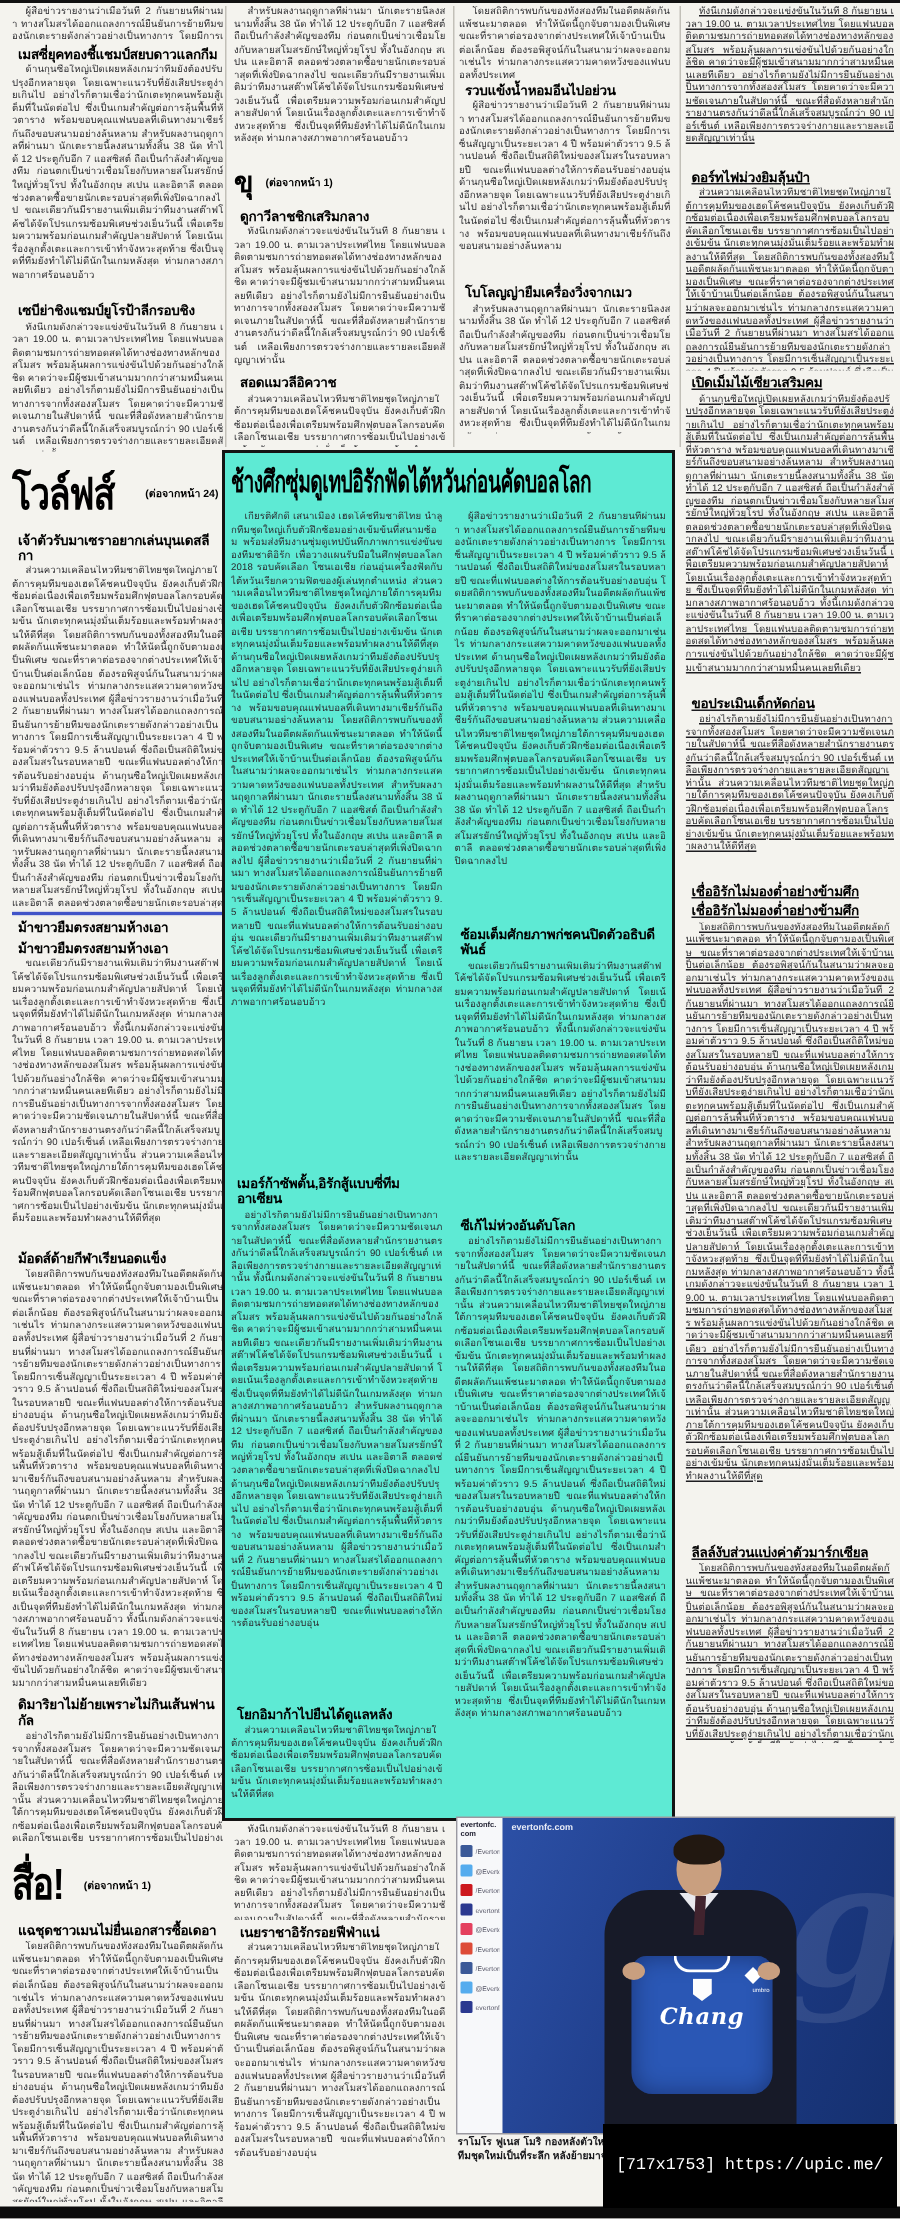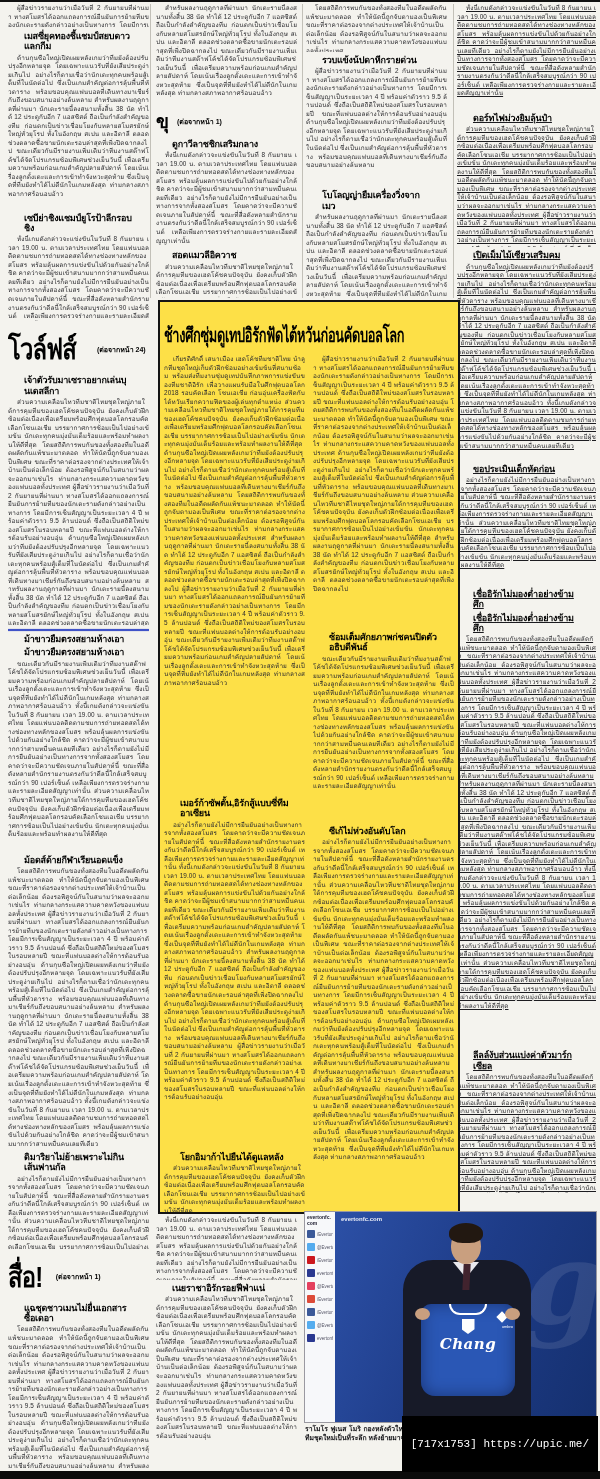--- a/index.html
+++ b/index.html
@@ -5,31 +5,31 @@
   html,body{margin:0;padding:0;background:#888;}
   .page{position:relative;width:600px;height:1479px;margin:0 auto;background:#f4f3ee;
         font-family:"Liberation Sans","DejaVu Sans",sans-serif;color:#1c1c20;overflow:hidden;}
   .edgebar-top{position:absolute;left:0;top:0;width:600px;height:2px;background:#111;}
   .edgebar-bottom{position:absolute;left:0;top:1471px;width:600px;height:8px;background:#0b0b0b;}
   .vrule{position:absolute;width:1px;background:#c2c0b8;top:4px;height:294px;}
 
   .col{position:absolute;overflow:hidden;}
   .blk-p{font-size:6.4px;line-height:1.33;text-align:justify;text-indent:9px;overflow:hidden;
          color:#2a2a2e;word-break:break-all;letter-spacing:.1px;margin:0 0 2px;}
-  .blk-h{font-size:9px;font-weight:700;line-height:1.15;margin:3px 16px 2px;color:#000;letter-spacing:-.2px;}
+  .blk-h{font-size:9px;font-weight:700;line-height:1.15;margin:3px 4px 2px;color:#000;letter-spacing:-.2px;}
   .blk-big{display:flex;align-items:center;gap:6px;margin:5px 0 3px;overflow:visible;}
   .big-t{display:inline-block;font-size:29px;font-weight:800;letter-spacing:-1px;
          transform:scaleX(.82);transform-origin:0 70%;color:#000;}
   .blk-cont{font-size:7px;font-weight:700;white-space:nowrap;color:#000;}
   .blk-drop{display:flex;align-items:center;gap:8px;margin:2px 0;}
   .drop-t{font-size:19px;font-weight:800;color:#000;}
   .blk-rule{height:2px;background:#4053c8;margin:3px 0 2px;box-shadow:0 0 1px #4053c8;}
 
-  .feature-box{position:absolute;left:158px;top:300px;width:302px;height:914px;border:2px solid #141414;
-               box-sizing:border-box;background:#fde047;padding:17px 4px;overflow:hidden;}
+  .feature-box{position:absolute;left:148px;top:300px;width:302px;height:914px;border:2px solid #141414;
+               box-sizing:border-box;background:#5eead4;padding:3px 4px;overflow:hidden;}
   .feature-headline{margin:0 0 4px;font-size:20px;font-weight:800;white-space:nowrap;color:#000;
                     transform:scaleX(.64);transform-origin:0 50%;width:156%;letter-spacing:-.5px;}
   .box-cols{display:flex;gap:8px;}
   .boxcol{width:142px;height:860px;overflow:hidden;position:relative;}
 
   .photo{position:absolute;left:305px;top:1212px;width:291px;height:210px;margin:0;background:#eef0f3;
          overflow:hidden;box-shadow:0 0 0 1px #9a99a0;}
   .photo-sidebar{position:absolute;left:0;top:0;width:30px;height:210px;background:#f7f8fa;
                  display:flex;flex-direction:column;gap:4px;padding:3px 2px;box-sizing:border-box;}
   .site-label{font-size:5px;font-weight:700;color:#223;line-height:1.1;word-break:break-all;}
@@ -116,21 +116,21 @@
         <span class="blk-cont">(ต่อจากหน้า 1)</span>
       </div>
       <div class="blk-h">ดูกาวีลาชชิกเสริมกลาง</div>
       <div class="blk-p" style="height: 96px;">ทั้งนี้เกมดังกล่าวจะแข่งขันในวันที่ 8 กันยายน เวลา 19.00 น. ตามเวลาประเทศไทย โดยแฟนบอลติดตามชมการถ่ายทอดสดได้ทางช่องทางหลักของสโมสร พร้อมลุ้นผลการแข่งขันไปด้วยกันอย่างใกล้ชิด คาดว่าจะมีผู้ชมเข้าสนามมากกว่าสามหมื่นคนเลยทีเดียว อย่างไรก็ตามยังไม่มีการยืนยันอย่างเป็นทางการจากทั้งสองสโมสร โดยคาดว่าจะมีความชัดเจนภายในสัปดาห์นี้ ขณะที่สื่อดังหลายสำนักรายงานตรงกันว่าดีลนี้ใกล้เสร็จสมบูรณ์กว่า 90 เปอร์เซ็นต์ เหลือเพียงการตรวจร่างกายและรายละเอียดสัญญาเท่านั้น</div>
       <div class="blk-h">สอดแมวลีอิควาช</div>
       <div class="blk-p" style="height: 38px;">ส่วนความเคลื่อนไหวทีมชาติไทยชุดใหญ่ภายใต้การคุมทีมของเฮดโค้ชคนปัจจุบัน ยังคงเก็บตัวฝึกซ้อมต่อเนื่องเพื่อเตรียมพร้อมศึกฟุตบอลโลกรอบคัดเลือกโซนเอเชีย บรรยากาศการซ้อมเป็นไปอย่างเข้มข้น นักเตะทุกคนมุ่งมั่นเต็มร้อยและพร้อมทำผลงานให้ดีที่สุด</div>
     </div>
 
   <div class="col" style="left:306px;top:4px;width:141px;height:294px;">
       <div class="blk-p" style="height: 48px;">โดยสถิติการพบกันของทั้งสองทีมในอดีตผลัดกันแพ้ชนะมาตลอด ทำให้นัดนี้ถูกจับตามองเป็นพิเศษ ขณะที่ราคาต่อรองจากต่างประเทศให้เจ้าบ้านเป็นต่อเล็กน้อย ต้องรอพิสูจน์กันในสนามว่าผลจะออกมาเช่นไร ท่ามกลางกระแสความคาดหวังของแฟนบอลทั้งประเทศ</div>
-      <div class="blk-h">รวบแข้งน้ปดาหีกรายด่วน</div>
+      <div class="blk-h">รวบแข้งน้ำหอมอีนไปอย่วน</div>
       <div class="blk-p" style="height: 120px;">ผู้สื่อข่าวรายงานว่าเมื่อวันที่ 2 กันยายนที่ผ่านมา ทางสโมสรได้ออกแถลงการณ์ยืนยันการย้ายทีมของนักเตะรายดังกล่าวอย่างเป็นทางการ โดยมีการเซ็นสัญญาเป็นระยะเวลา 4 ปี พร้อมค่าตัวราว 9.5 ล้านปอนด์ ซึ่งถือเป็นสถิติใหม่ของสโมสรในรอบหลายปี ขณะที่แฟนบอลต่างให้การต้อนรับอย่างอบอุ่น ด้านกุนซือใหญ่เปิดเผยหลังเกมว่าทีมยังต้องปรับปรุงอีกหลายจุด โดยเฉพาะแนวรับที่ยังเสียประตูง่ายเกินไป อย่างไรก็ตามเชื่อว่านักเตะทุกคนพร้อมสู้เต็มที่ในนัดต่อไป ซึ่งเป็นเกมสำคัญต่อการลุ้นพื้นที่หัวตาราง พร้อมขอบคุณแฟนบอลที่เดินทางมาเชียร์กันถึงขอบสนามอย่างล้นหลาม</div>
       <div class="blk-h">โบโลญญ่ายืมเครื่องวิ่งจากเมว</div>
       <div class="blk-p" style="height: 86px;">สำหรับผลงานฤดูกาลที่ผ่านมา นักเตะรายนี้ลงสนามทั้งสิ้น 38 นัด ทำได้ 12 ประตูกับอีก 7 แอสซิสต์ ถือเป็นกำลังสำคัญของทีม ก่อนตกเป็นข่าวเชื่อมโยงกับหลายสโมสรยักษ์ใหญ่ทั่วยุโรป ทั้งในอังกฤษ สเปน และอิตาลี ตลอดช่วงตลาดซื้อขายนักเตะรอบล่าสุดที่เพิ่งปิดฉากลงไป ขณะเดียวกันมีรายงานเพิ่มเติมว่าทีมงานสต๊าฟโค้ชได้จัดโปรแกรมซ้อมพิเศษช่วงเย็นวันนี้ เพื่อเตรียมความพร้อมก่อนเกมสำคัญปลายสัปดาห์ โดยเน้นเรื่องลูกตั้งเตะและการเข้าทำจังหวะสุดท้าย ซึ่งเป็นจุดที่ทีมยังทำได้ไม่ดีนักในเกมหลังสุด ท่ามกลางสภาพอากาศร้อนอบอ้าว</div>
     </div>
 
   <div class="col" style="left:457px;top:4px;width:139px;height:1204px;text-decoration:underline;">
       <div class="blk-p" style="height: 106px;">ทั้งนี้เกมดังกล่าวจะแข่งขันในวันที่ 8 กันยายน เวลา 19.00 น. ตามเวลาประเทศไทย โดยแฟนบอลติดตามชมการถ่ายทอดสดได้ทางช่องทางหลักของสโมสร พร้อมลุ้นผลการแข่งขันไปด้วยกันอย่างใกล้ชิด คาดว่าจะมีผู้ชมเข้าสนามมากกว่าสามหมื่นคนเลยทีเดียว อย่างไรก็ตามยังไม่มีการยืนยันอย่างเป็นทางการจากทั้งสองสโมสร โดยคาดว่าจะมีความชัดเจนภายในสัปดาห์นี้ ขณะที่สื่อดังหลายสำนักรายงานตรงกันว่าดีลนี้ใกล้เสร็จสมบูรณ์กว่า 90 เปอร์เซ็นต์ เหลือเพียงการตรวจร่างกายและรายละเอียดสัญญาเท่านั้น</div>
       <div class="blk-h">ดอร์ทไฟม่วงยิมลุ้นป๋า</div>
       <div class="blk-p" style="height: 122px;">ส่วนความเคลื่อนไหวทีมชาติไทยชุดใหญ่ภายใต้การคุมทีมของเฮดโค้ชคนปัจจุบัน ยังคงเก็บตัวฝึกซ้อมต่อเนื่องเพื่อเตรียมพร้อมศึกฟุตบอลโลกรอบคัดเลือกโซนเอเชีย บรรยากาศการซ้อมเป็นไปอย่างเข้มข้น นักเตะทุกคนมุ่งมั่นเต็มร้อยและพร้อมทำผลงานให้ดีที่สุด โดยสถิติการพบกันของทั้งสองทีมในอดีตผลัดกันแพ้ชนะมาตลอด ทำให้นัดนี้ถูกจับตามองเป็นพิเศษ ขณะที่ราคาต่อรองจากต่างประเทศให้เจ้าบ้านเป็นต่อเล็กน้อย ต้องรอพิสูจน์กันในสนามว่าผลจะออกมาเช่นไร ท่ามกลางกระแสความคาดหวังของแฟนบอลทั้งประเทศ ผู้สื่อข่าวรายงานว่าเมื่อวันที่ 2 กันยายนที่ผ่านมา ทางสโมสรได้ออกแถลงการณ์ยืนยันการย้ายทีมของนักเตะรายดังกล่าวอย่างเป็นทางการ โดยมีการเซ็นสัญญาเป็นระยะเวลา 4 ปี พร้อมค่าตัวราว 9.5 ล้านปอนด์ ซึ่งถือเป็นสถิติใหม่ของสโมสรในรอบหลายปี ขณะที่แฟนบอลต่างให้การต้อนรับอย่างอบอุ่น</div>
       <div class="blk-h">เปิดเม็มไม้เซียวเสริมคม</div>

